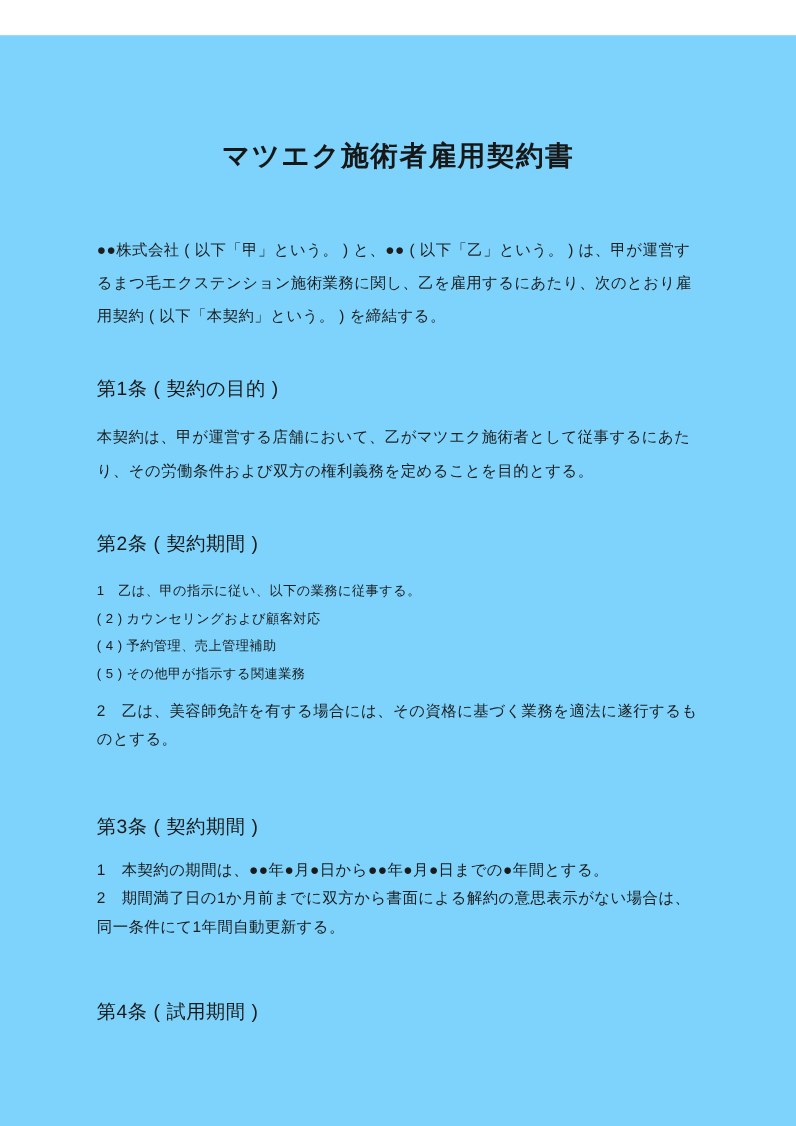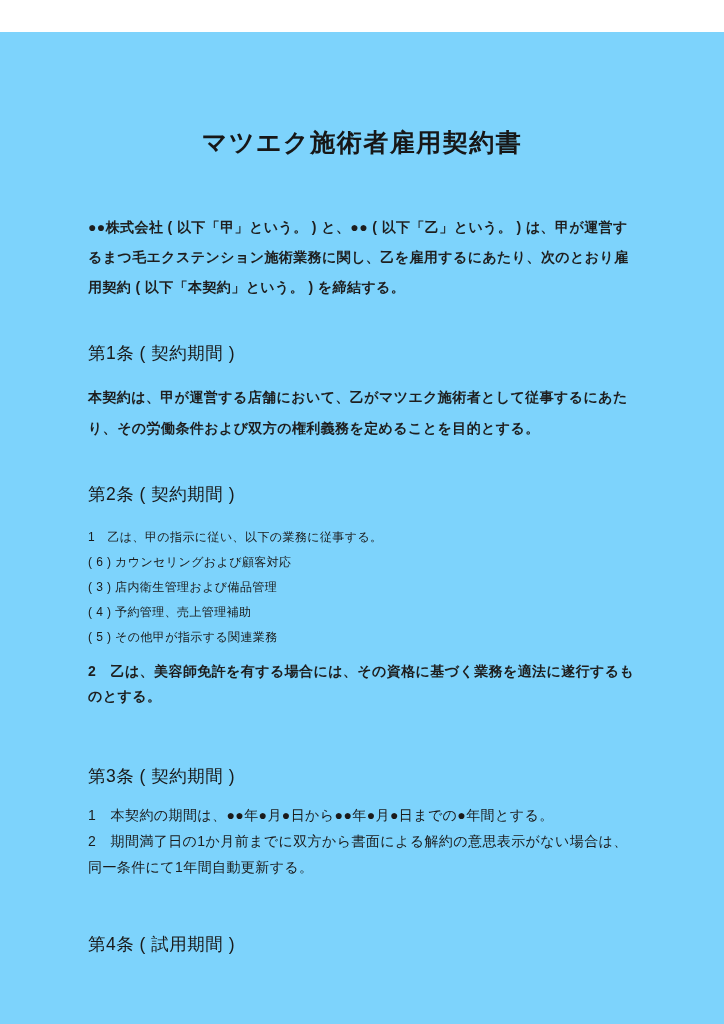--- a/index.html
+++ b/index.html
@@ -24,21 +24,21 @@
     line-height: 33px;
     font-weight: 600;
     letter-spacing: 1.5px;
     text-align: center;
     color: #171717;
   }
   .body-text {
     font-size: 14px;
     line-height: 30px;
     letter-spacing: 0.4px;
-    font-weight: 700;
+    font-weight: 400;
     color: #1e1e1e;
     text-align: left;
   }
   .intro { margin-top: 53px; }
   .sec-heading {
     font-size: 17.5px;
     line-height: 30px;
     font-weight: 500;
     letter-spacing: 0.5px;
     color: #1a1a1a;
@@ -56,28 +56,27 @@
 </style>
 </head>
 <body>
 
 <div class="page">
 
   <h1 class="doc-title">マツエク施術者雇用契約書</h1>
 
   <p class="body-text intro">●●株式会社 ( 以下「甲」という。 ) と、●● ( 以下「乙」という。 ) は、甲が運営するまつ毛エクステンション施術業務に関し、乙を雇用するにあたり、次のとおり雇用契約 ( 以下「本契約」という。 ) を締結する。</p>
 
-  <h2 class="sec-heading h-sec1">第1条 ( 契約期間 )</h2>
+  <h2 class="sec-heading h-sec1">第1条 ( 契約の目的 )</h2>
   <p class="body-text sec1-body">本契約は、甲が運営する店舗において、乙がマツエク施術者として従事するにあたり、その労働条件および双方の権利義務を定めることを目的とする。</p>
 
   <h2 class="sec-heading h-sec2">第2条 ( 契約期間 )</h2>
   <div class="sec2-list">
     <p class="li">1　乙は、甲の指示に従い、以下の業務に従事する。</p>
-    <p class="li">( 6 ) カウンセリングおよび顧客対応</p>
-    <p class="li">( 3 ) 店内衛生管理および備品管理</p>
+    <p class="li">( 2 ) カウンセリングおよび顧客対応</p>
     <p class="li">( 4 ) 予約管理、売上管理補助</p>
     <p class="li">( 5 ) その他甲が指示する関連業務</p>
   </div>
   <p class="body-text sec2-clause2">2　乙は、美容師免許を有する場合には、その資格に基づく業務を適法に遂行するものとする。</p>
 
   <h2 class="sec-heading h-sec3">第3条 ( 契約期間 )</h2>
   <div class="sec3-list">
     <p class="li">1　本契約の期間は、●●年●月●日から●●年●月●日までの●年間とする。</p>
     <p class="li">2　期間満了日の1か月前までに双方から書面による解約の意思表示がない場合は、同一条件にて1年間自動更新する。</p>
   </div>

